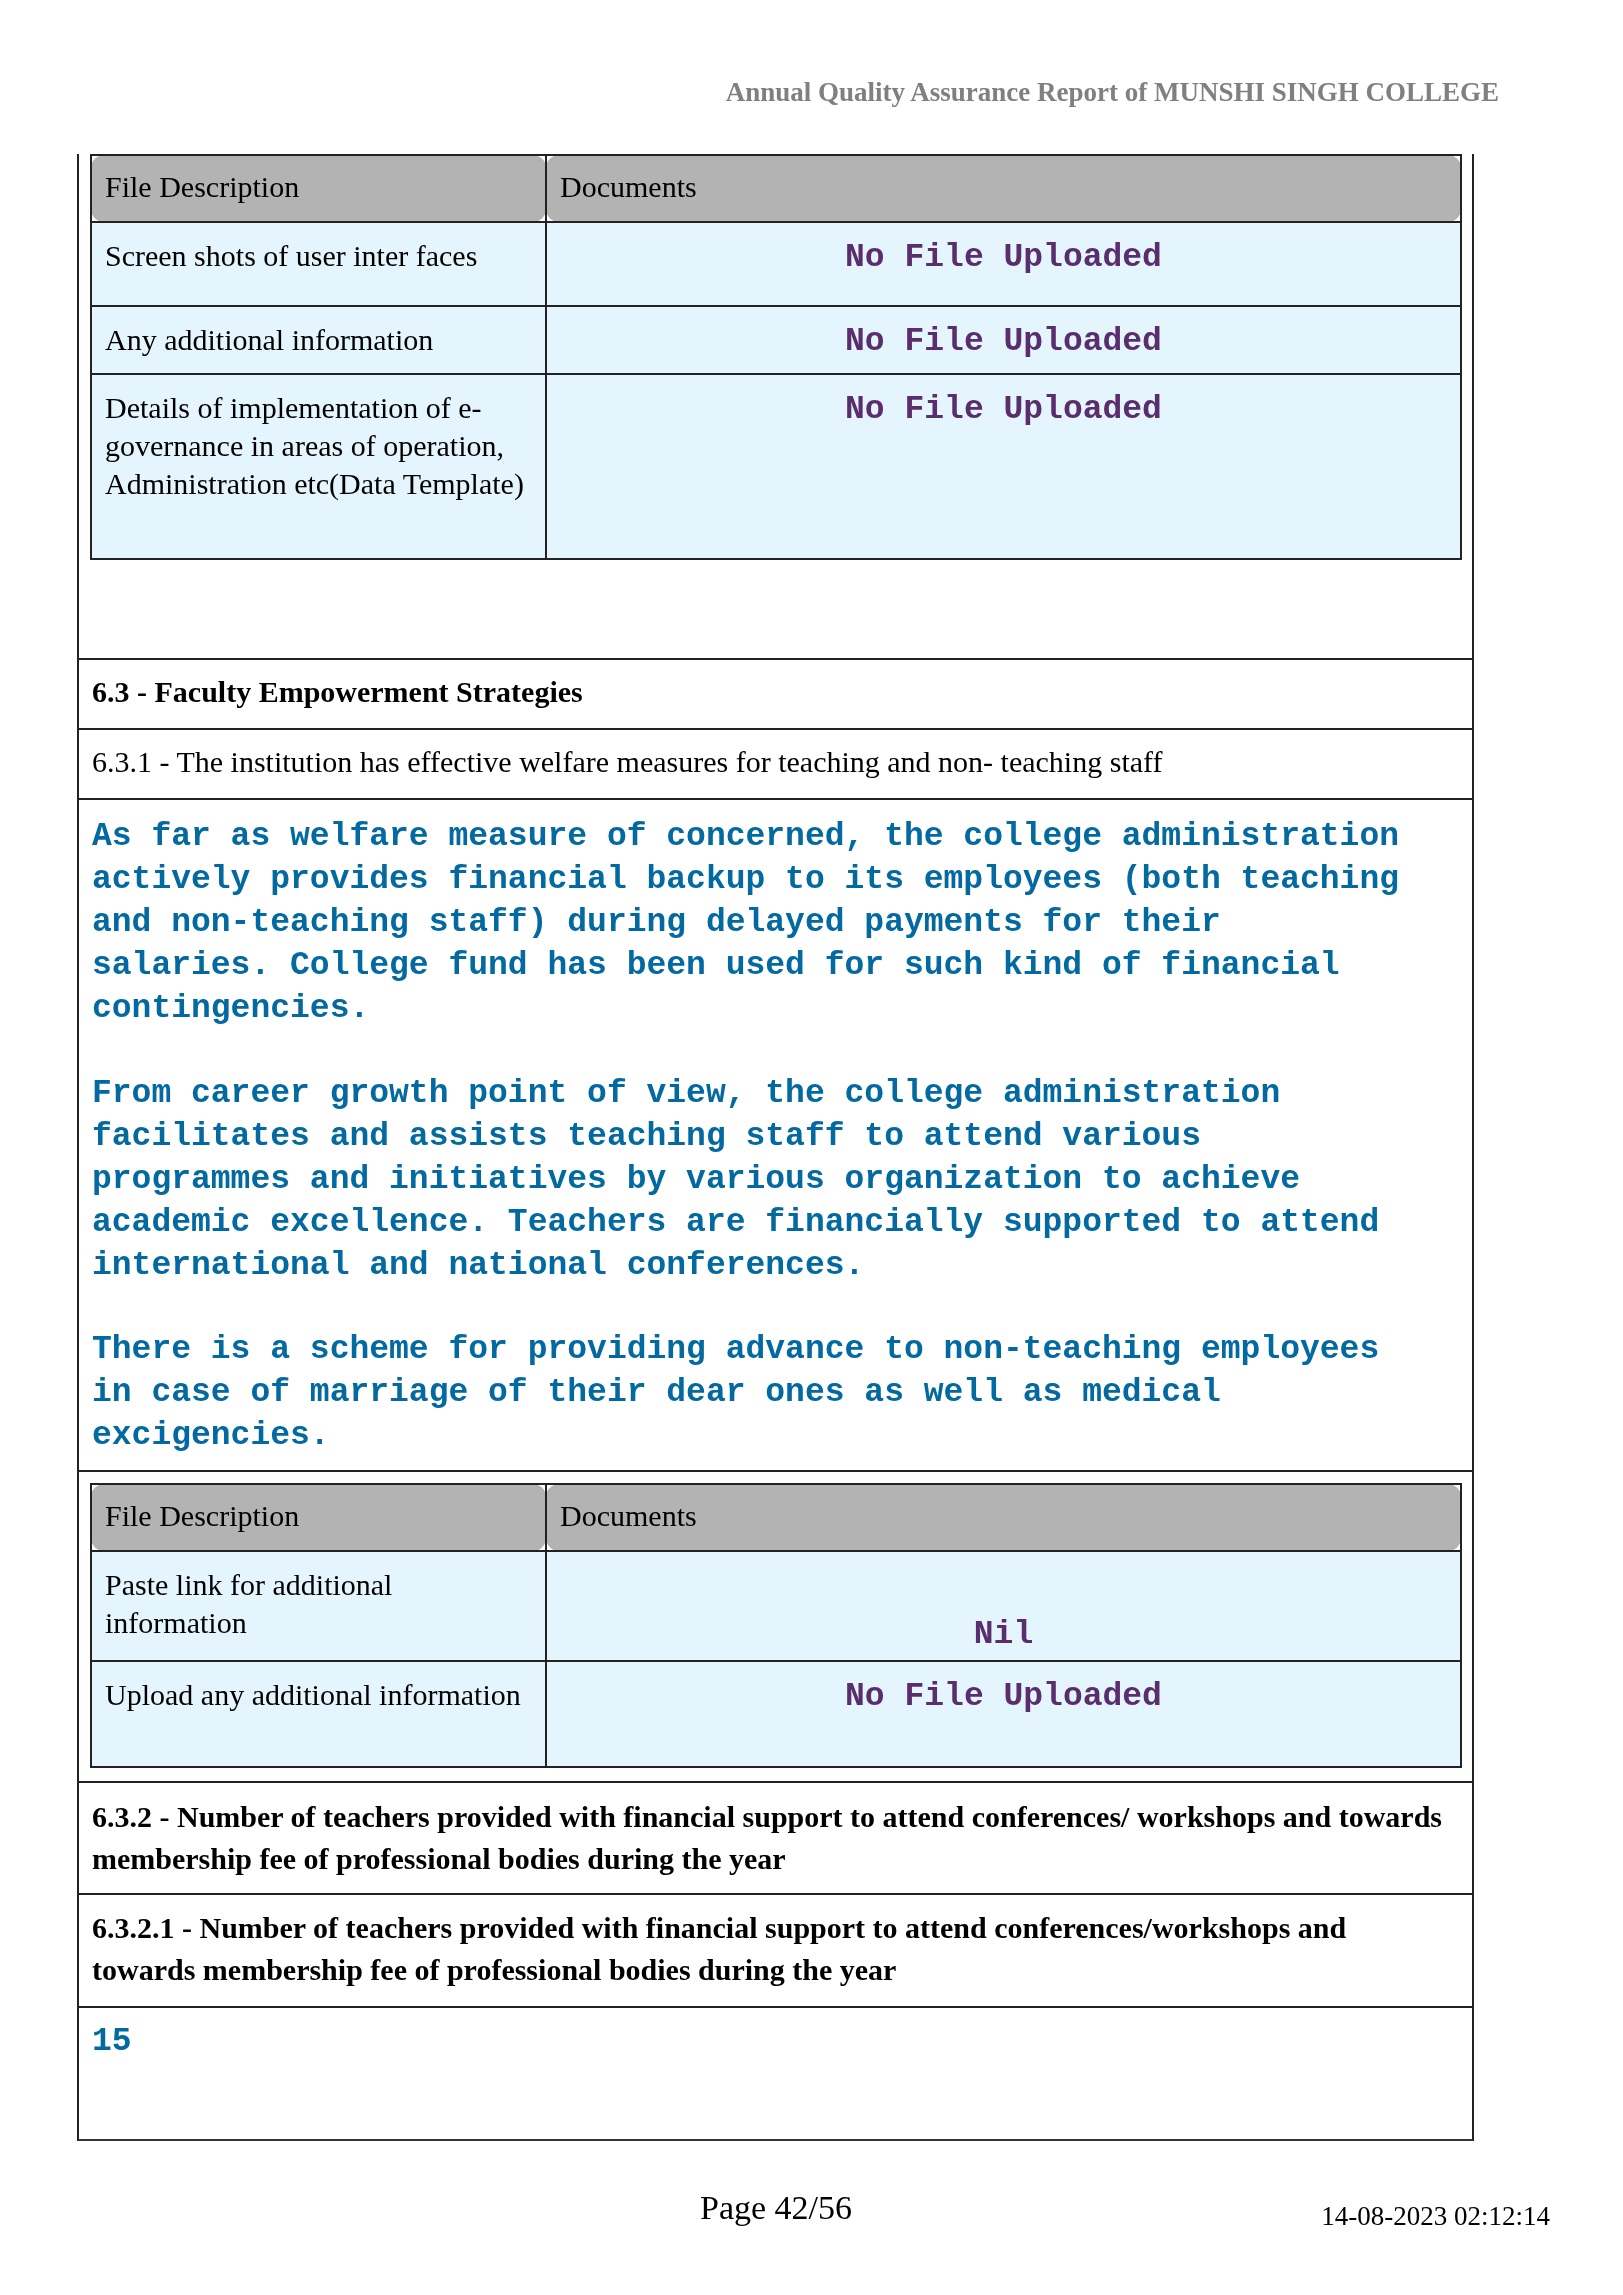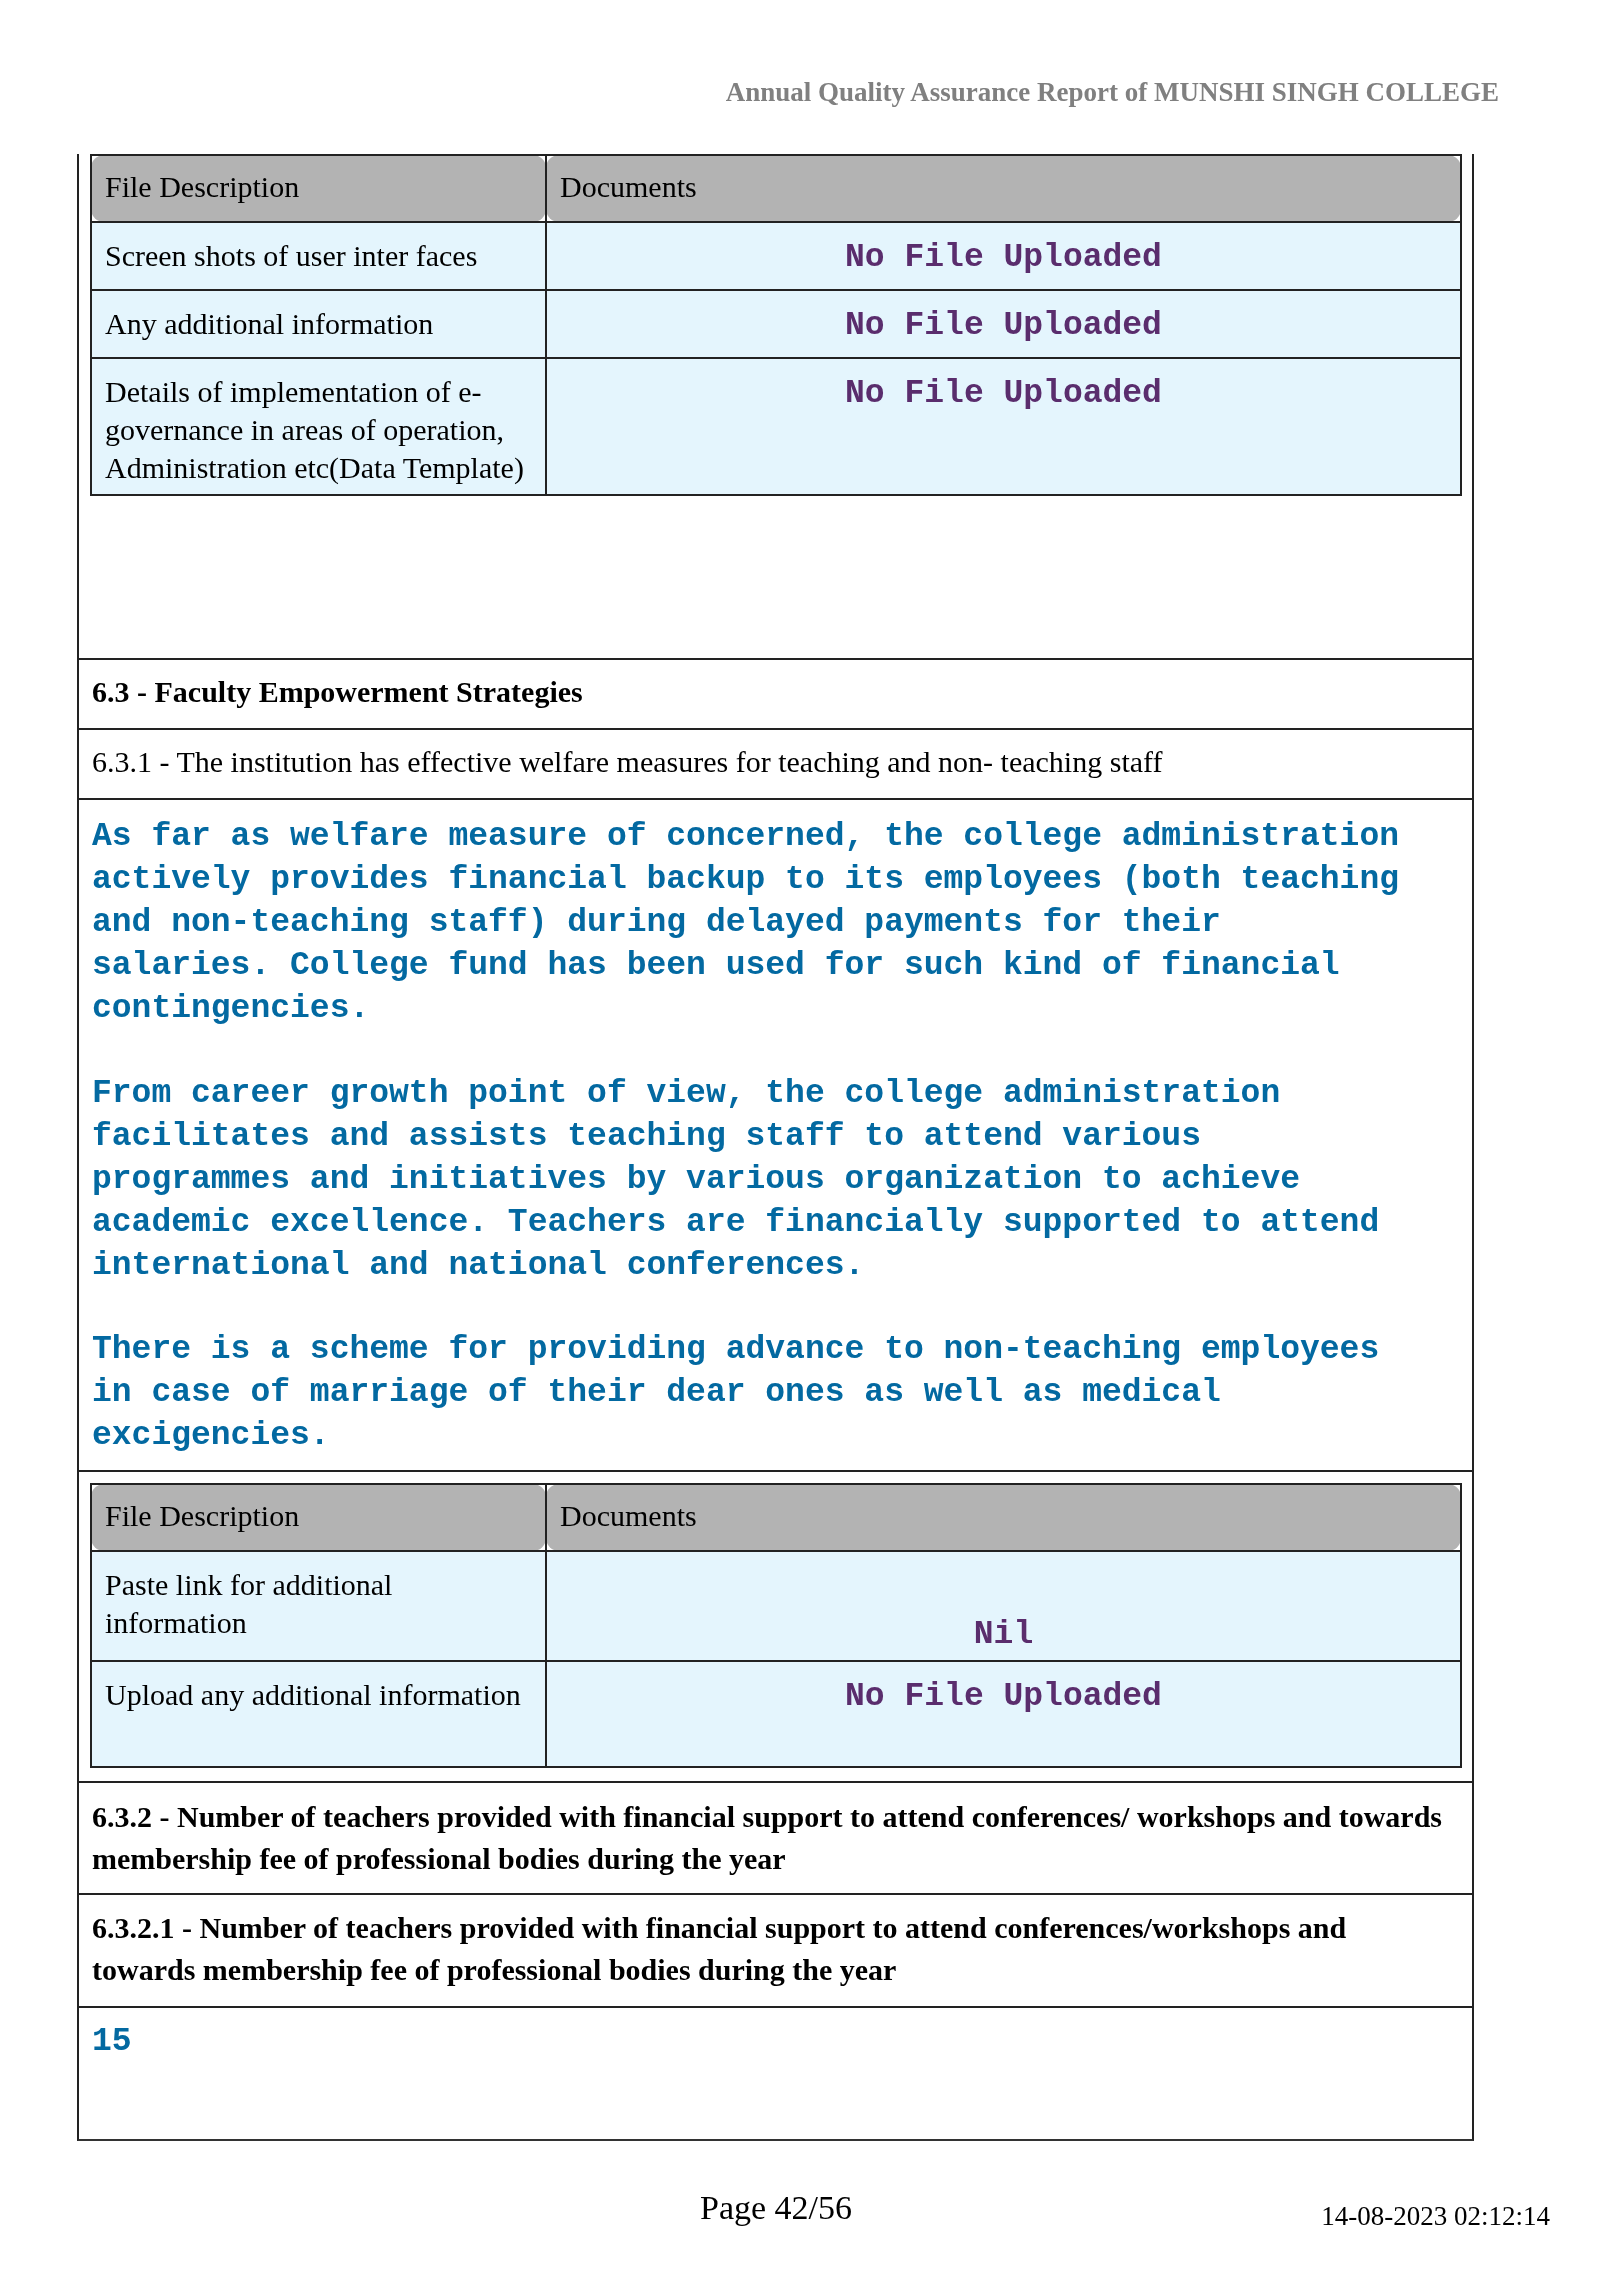--- a/index.html
+++ b/index.html
@@ -33,29 +33,29 @@
 <table class="doc-table" style="top:154px;">
   <colgroup>
       <col class="col1">
       <col>
     </colgroup>
   <tbody>
       <tr>
     <td class="th">File Description</td>
     <td class="th">Documents</td>
   </tr>
-  <tr style="height:68px;">
+  <tr style="height:84px;">
     <td class="desc">Screen shots of user inter faces</td>
     <td class="val">No File Uploaded</td>
   </tr>
   <tr style="height:68px;">
     <td class="desc">Any additional information</td>
     <td class="val">No File Uploaded</td>
   </tr>
-  <tr style="height:137px;">
+  <tr style="height:185px;">
     <td class="desc">Details of implementation of e-governance in areas of operation, Administration etc(Data Template)</td>
     <td class="val">No File Uploaded</td>
   </tr>
 </tbody>
   </table>
 
 <div class="hline" style="top:658px;"></div>
 <div class="sec bold" style="top:671px;">6.3 - Faculty Empowerment Strategies</div>
 
 <div class="hline" style="top:728px;"></div>

